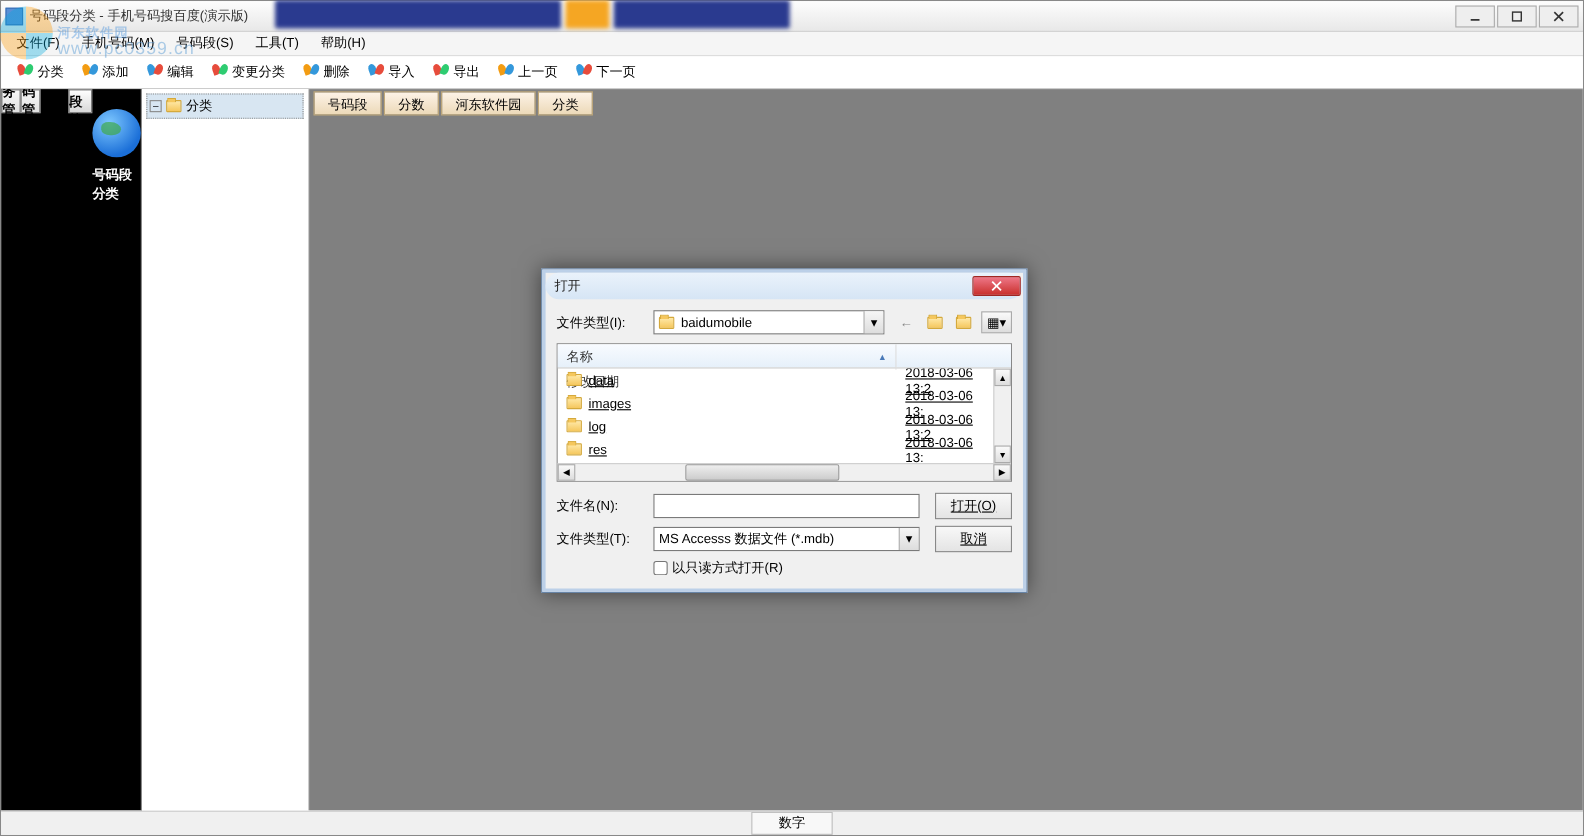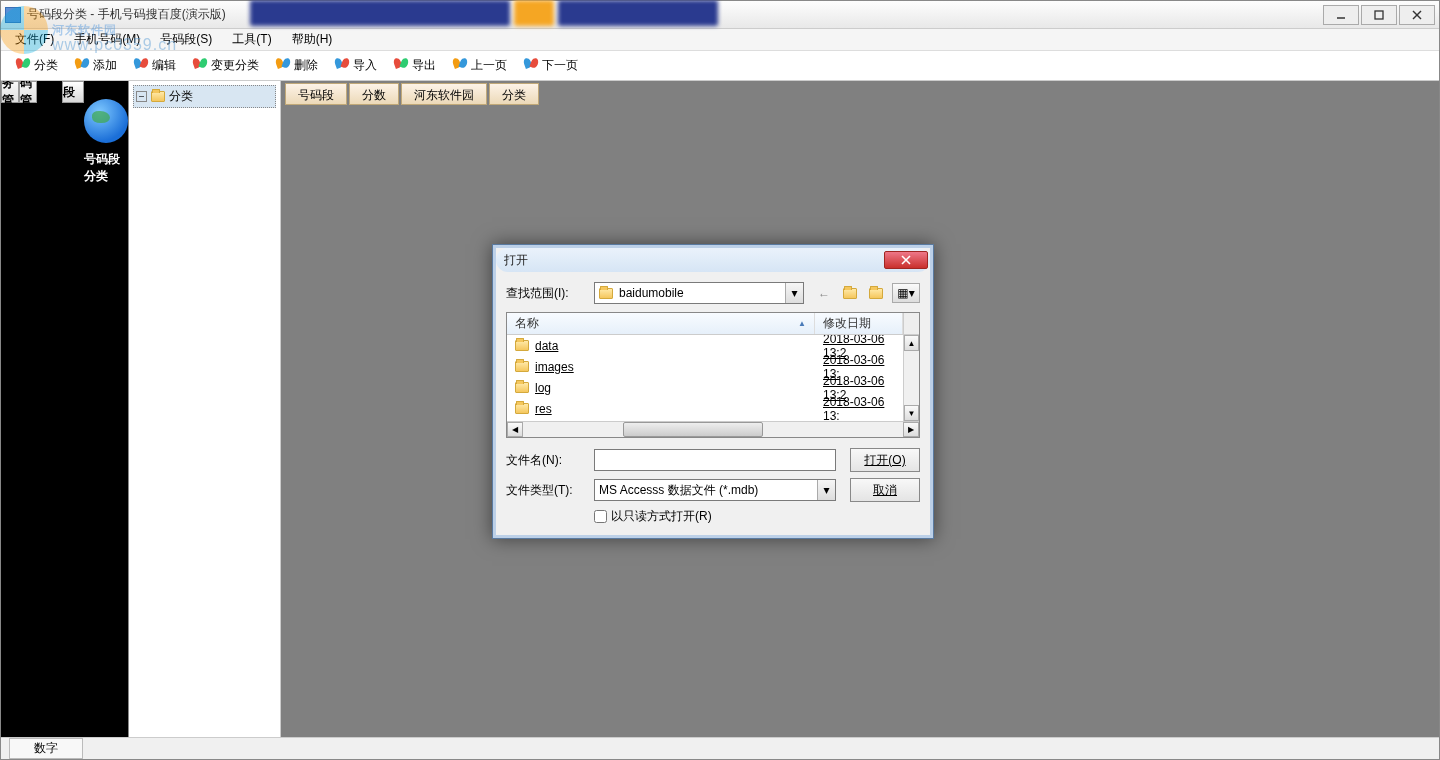--- a/index.html
+++ b/index.html
@@ -47,42 +47,42 @@
 .tree-item { display: flex; align-items: center; gap: 4px; padding: 2px; cursor: pointer; }
 .tree-item.selected { background: #d8e6f2; border: 1px dotted #888; }
 .folder-icon { width: 14px; height: 11px; background: linear-gradient(#ffe9a8, #f5c75d); border: 1px solid #d4a93c; border-radius: 1px; position: relative; }
 .folder-icon::before { content:""; position:absolute; top:-3px; left:0; width:6px; height:3px; background:#f5c75d; border:1px solid #d4a93c; border-bottom:none; border-radius:1px 1px 0 0; }
 .tree-box { width:11px; height:11px; border:1px solid #888; display:flex; align-items:center; justify-content:center; font-size:9px; line-height:1; }
 
 .main-panel { flex: 1; background: #808080; display: flex; flex-direction: column; }
 .tabs-row { height: 24px; display: flex; align-items: stretch; padding-left: 4px; padding-top: 2px; }
 .data-tab { padding: 3px 12px; background: linear-gradient(#fdf3e7, #ecd9b8); border: 1px solid #c0a878; cursor: pointer; margin-right: 2px; }
 
-.statusbar { height: 22px; background: #f0f0f0; border-top: 1px solid #ccc; display: flex; align-items: center; justify-content: flex-start; padding: 0 8px; }
+.statusbar { height: 22px; background: #f0f0f0; border-top: 1px solid #ccc; display: flex; align-items: center; justify-content: center; padding: 0 8px; }
 .status-cell { border: 1px solid #bbb; padding: 1px 24px; background: #f8f8f8; }
 
 
 .dialog { position: absolute; left: 492px; top: 244px; width: 442px; background: #f0f0f0; border: 1px solid #5a7aa0; box-shadow: 0 0 18px rgba(0,0,0,0.5); z-index: 200; }
 .dialog-inner { border: 3px solid #bcd0e8; }
 .dlg-titlebar { height: 24px; background: linear-gradient(#eaf2fb, #d6e5f5); display: flex; align-items: center; padding: 0 2px 0 8px; border-radius: 12px; }
 .dlg-title { flex:1; font-size: 12px; color: #222; }
 .dlg-close { width: 44px; height: 18px; background: linear-gradient(#e78, #c9302c); border: 1px solid #a02622; border-radius: 2px; display:flex; align-items:center; justify-content:center; cursor:pointer; }
 .dlg-close svg { width:10px; height:10px; }
 
 .dlg-body { padding: 10px 10px 10px 10px; }
 .dlg-row { display: flex; align-items: center; margin-bottom: 8px; }
 .dlg-label { width: 88px; }
 .dlg-select { flex: 1; height: 22px; border: 1px solid #7a7a7a; background: #fff; display:flex; align-items:center; padding: 0 4px; position:relative; }
 .dlg-select .sel-icon { margin-right: 6px; }
 .dlg-select .sel-caret { position:absolute; right:0; top:0; width:18px; height:100%; background: linear-gradient(#f6f6f6,#ddd); border-left:1px solid #aaa; display:flex; align-items:center; justify-content:center; }
 .dlg-navicons { display: flex; gap: 6px; margin-left: 10px; align-items:center; }
 .nav-icon { width: 20px; height: 20px; display:flex; align-items:center; justify-content:center; cursor:pointer; }
 
 .file-list { border: 1px solid #888; background: #fff; height: 126px; display:flex; flex-direction:column; }
-.fl-header { display: flex; background: linear-gradient(#f8fbff, #e6f0fa); border-bottom: 1px solid #ccc; height: 22px; }
+.fl-header { display: flex; background: linear-gradient(#f8fbff, #e6f0fa); border-bottom: 1px solid #ccc; height: 22px; flex-direction: column; }
 .fl-hcol { padding: 3px 8px; border-right: 1px solid #ddd; font-size: 12px; color: #333; display:flex; align-items:center; }
 .fl-hcol.name { width: 308px; justify-content:space-between; }
 .fl-hcol.date { flex:1; }
 .fl-scroll { width: 16px; background: #eee; border-left:1px solid #ccc; }
 .fl-body-wrap { flex:1; display:flex; overflow:hidden; }
 .fl-body { flex:1; overflow:hidden;text-decoration:underline; }
 .fl-row { display: flex; height: 21px; align-items: center; }
 .fl-cell-name { width: 308px; display:flex; align-items:center; padding-left: 8px; gap:6px; }
 .fl-cell-date { flex:1; padding-left:8px; }
 .fl-vscroll { width:16px; background:#f0f0f0; border-left:1px solid #ccc; display:flex; flex-direction:column; }
@@ -239,21 +239,21 @@
       <svg viewBox="0 0 10 10">
             <line x1="1" y1="1" x2="9" y2="9" stroke="#fff" stroke-width="1.6"></line>
             <line x1="9" y1="1" x2="1" y2="9" stroke="#fff" stroke-width="1.6"></line>
           </svg>
     </div>
   </div>
 
   <div class="dlg-body">
 
     <div class="dlg-row">
-      <div class="dlg-label">查找范围(I):</div>
+      <div class="dlg-label">文件类型(I):</div>
       <div class="dlg-select">
         <span class="folder-icon sel-icon"></span>
         <span>baidumobile</span>
         <span class="sel-caret">▾</span>
       </div>
       <div class="dlg-navicons">
         <div class="nav-icon" style="color:#888">←</div>
         <div class="nav-icon">
               <span class="folder-icon" style="position:relative"></span>
             </div>

